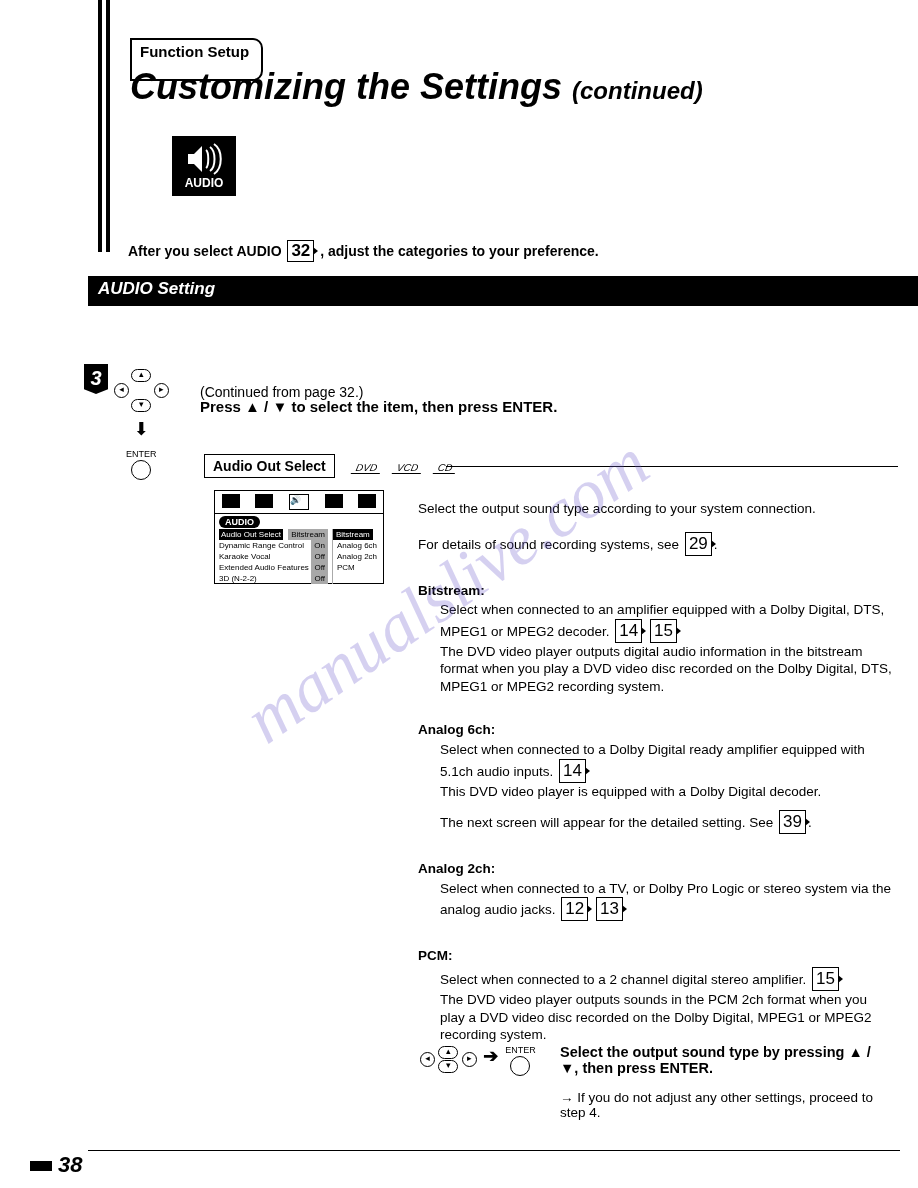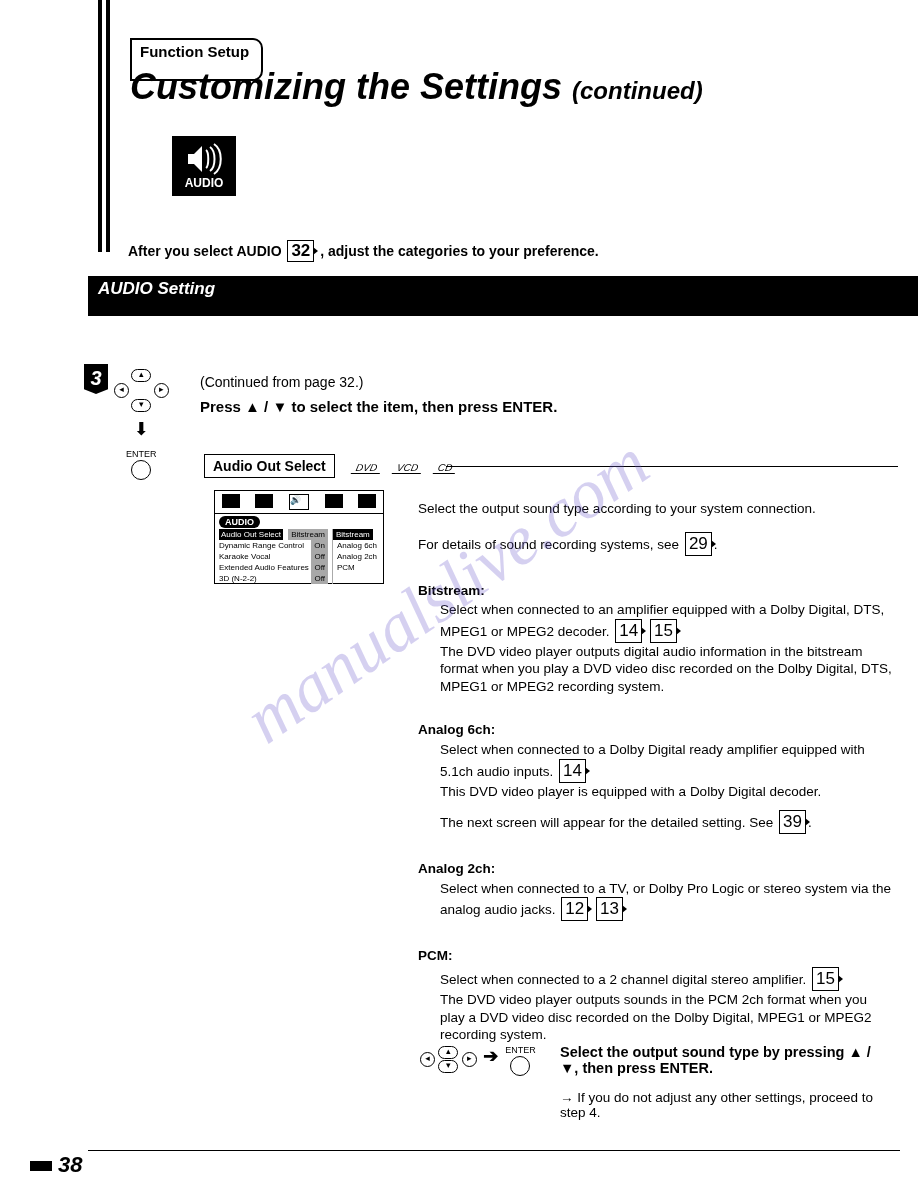--- a/index.html
+++ b/index.html
@@ -43,38 +43,38 @@
   }
   .audio-icon svg { width:40px; height:34px; }
 
   .intro {
     position:absolute; left:128px; top:240px; font-size:14px; font-weight:bold;
   }
   .pgref { display:inline-block; border:1px solid #000; padding:0 3px; font-size:17px; margin:0 2px; position:relative;}
   .pgref::after{content:"";position:absolute;right:-5px;top:50%;border-left:5px solid #000;border-top:4px solid transparent;border-bottom:4px solid transparent;transform:translateY(-50%);}
 
   .audio-bar {
-    position:absolute; left:88px; top:276px; right:0; height:40px;
+    position:absolute; left:88px; top:276px; right:0; height:30px;
     background:#000; color:#fff; font-weight:bold; font-style:italic;
     padding-left:10px; line-height:26px; font-size:17px;
   }
 
   .step-box {
     position:absolute; left:84px; top:364px; width:24px; height:30px;
     background:#000; color:#fff; font-style:italic; font-weight:bold;
     font-size:20px; text-align:center; line-height:28px;
     clip-path:polygon(0 0,100% 0,100% 84%,50% 100%,0 84%);
   }
   .nav-icons { position:absolute; left:114px; top:368px; font-size:12px; }
   .circ { display:inline-block; border:1.2px solid #000; border-radius:50%; width:13px; height:13px; text-align:center; line-height:11px; font-size:9px; vertical-align:middle;}
   .oval { display:inline-block; border:1.2px solid #000; border-radius:7px; width:18px; height:11px; text-align:center; line-height:9px; font-size:9px; vertical-align:middle;}
   .enter-label{font-size:9px;}
   .darrow{font-size:18px;}
 
-  .cont-from { position:absolute; left:200px; top:374px; font-size:14px;}
+  .cont-from { position:absolute; left:200px; top:384px; font-size:14px;}
   .press-line { position:absolute; left:200px; top:398px; font-size:15px; font-weight:bold;}
 
   .sec-title {
     position:absolute; left:204px; top:454px;
     border:1.5px solid #000; padding:3px 8px; font-weight:bold; font-size:14px;
   }
   .fmt-tag{
     display:inline-block; font-size:10px; border-bottom:1px solid #000;
     transform:skewX(-12deg); margin-left:8px; padding:0 4px;
   }

